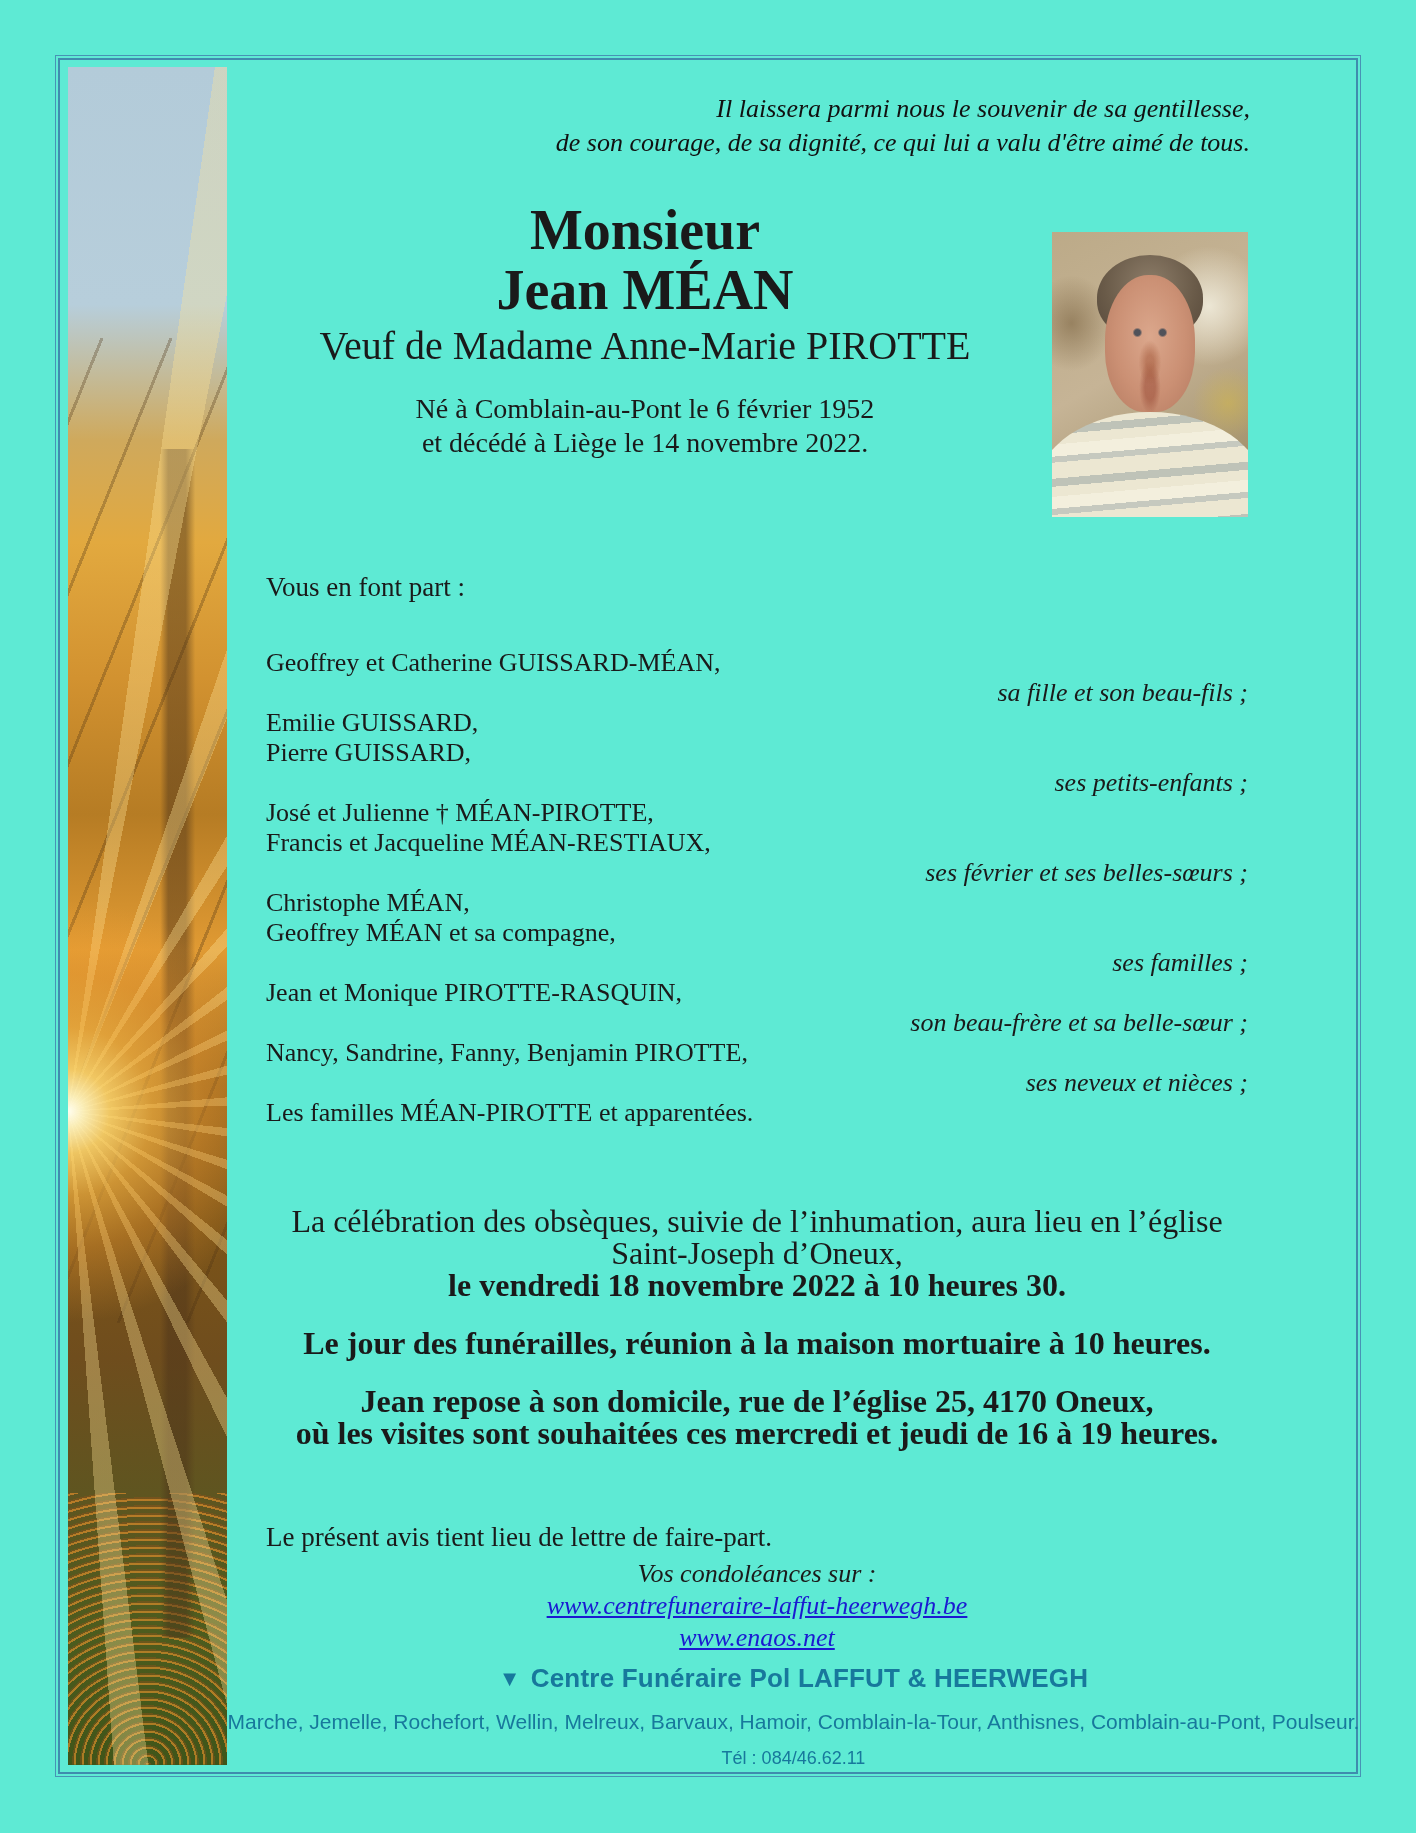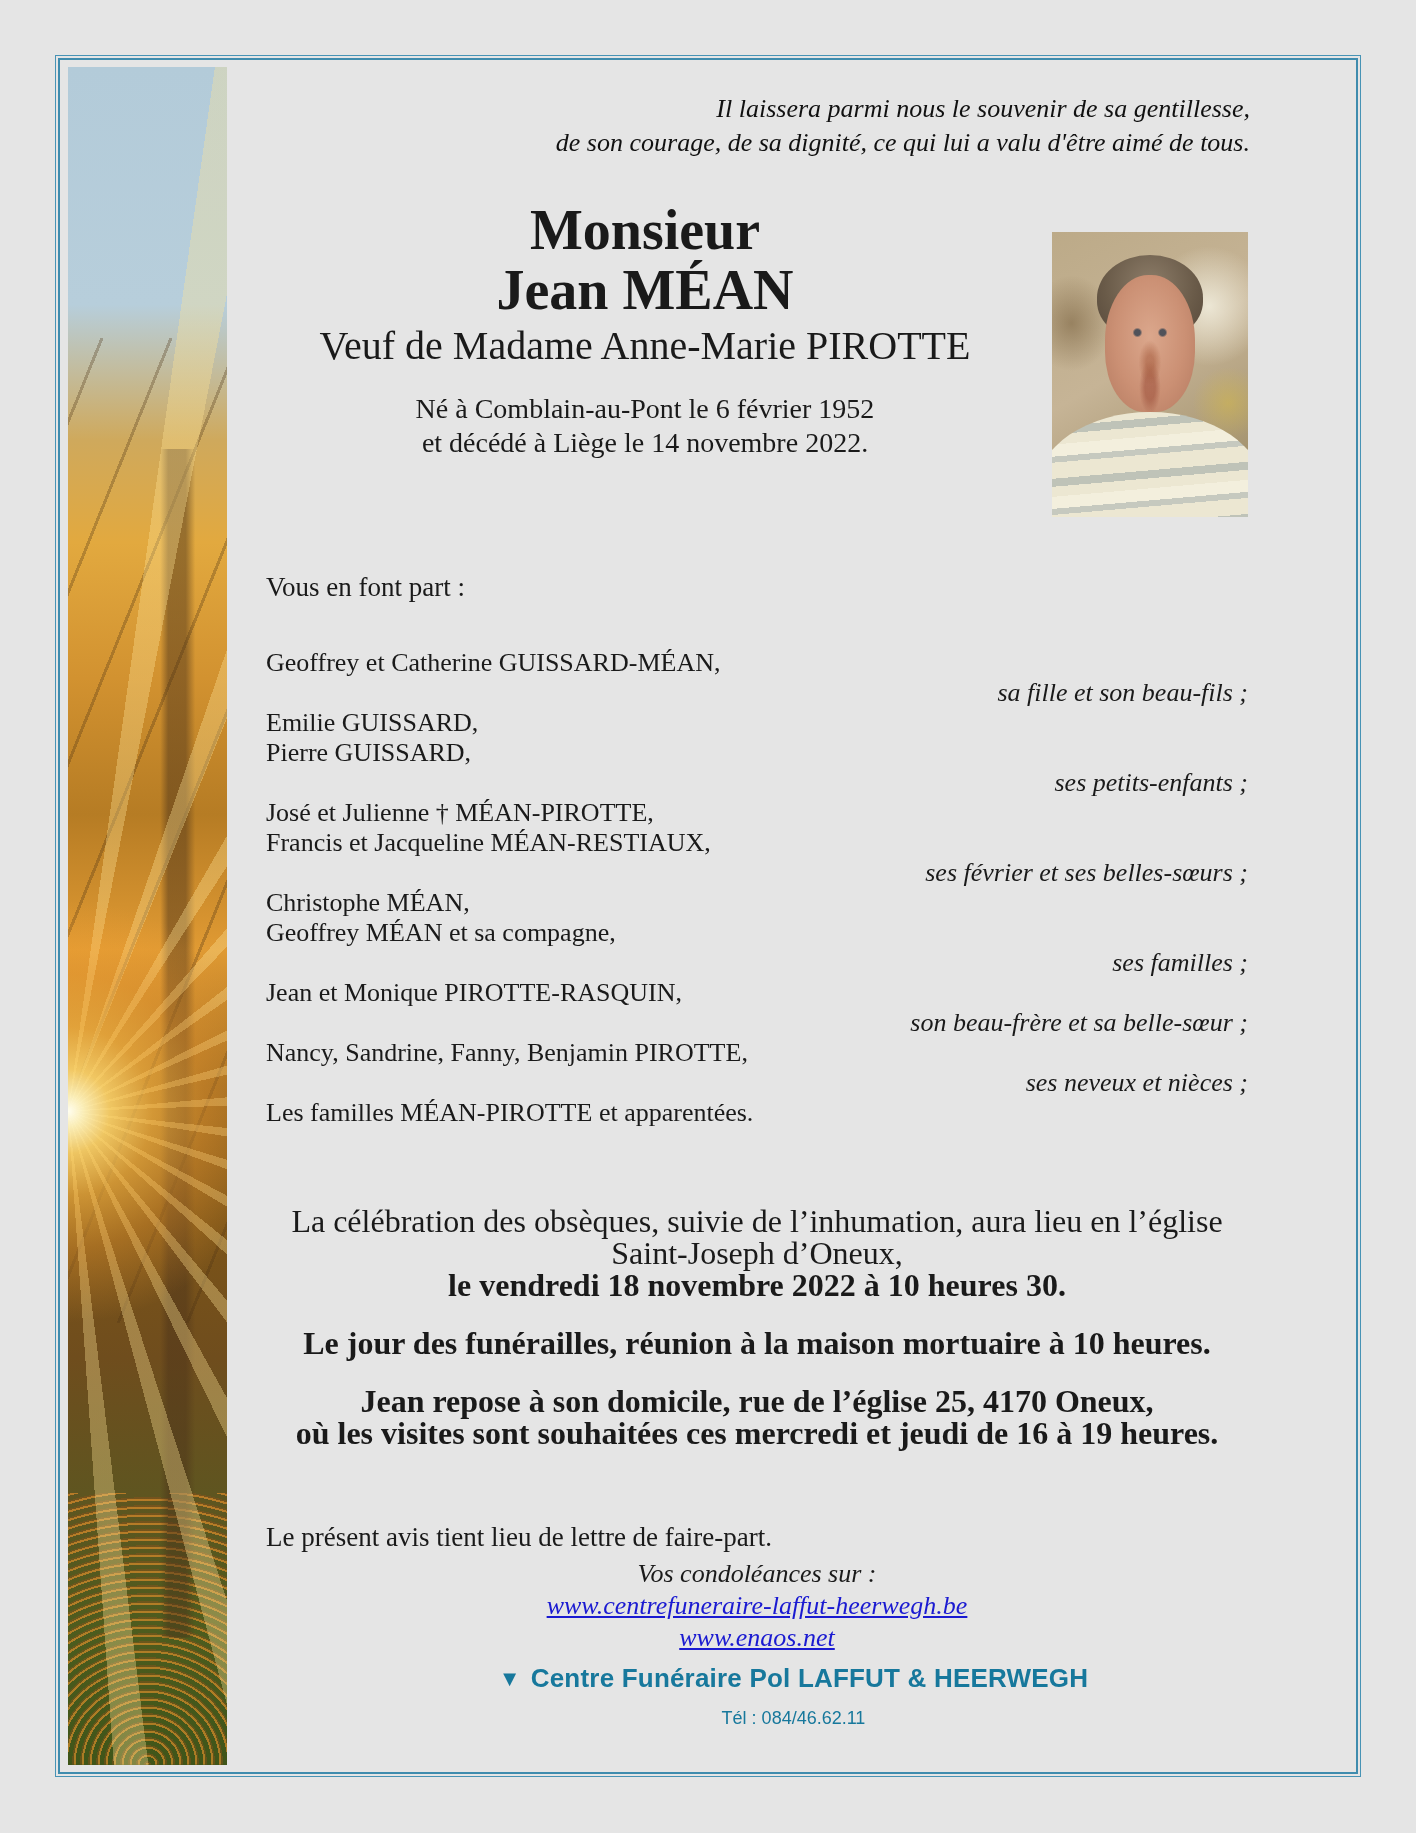--- a/index.html
+++ b/index.html
@@ -1,19 +1,19 @@
 <!DOCTYPE html>
 <html><head>
 <meta charset="utf-8">
 <style>
   html,body{margin:0;padding:0;background:#ffffff;}
   .page{
     position:relative;
     width:1416px;height:1833px;
-    background:#e5e5e5;
+    background:#5eead4;
     font-family:"Liberation Serif", serif;
     color:#1a1a1a;
     overflow:hidden;
   }
   
   .frame-outer{
     position:absolute;left:55px;top:55px;width:1304px;height:1720px;
     border:1px solid #4793b5;
   }
   .frame-inner{
@@ -177,16 +177,17 @@
   <div class="notice">Le présent avis tient lieu de lettre de faire-part.</div>
 
   <div class="condolences">
     <div>Vos condoléances sur :</div>
     <a href="#">www.centrefuneraire-laffut-heerwegh.be</a>
     <a href="#">www.enaos.net</a>
   </div>
 
   <div class="footer">
     <div class="company"><span class="tri">▼</span><span>Centre Funéraire Pol LAFFUT &amp; HEERWEGH</span></div>
+    <div class="cities">Marche, Jemelle, Rochefort, Wellin, Melreux, Barvaux, Hamoir, Comblain-la-Tour, Anthisnes, Comblain-au-Pont, Poulseur.</div>
     <div class="phone">Tél : 084/46.62.11</div>
   </div>
 
 </div>
 
 </body></html>

